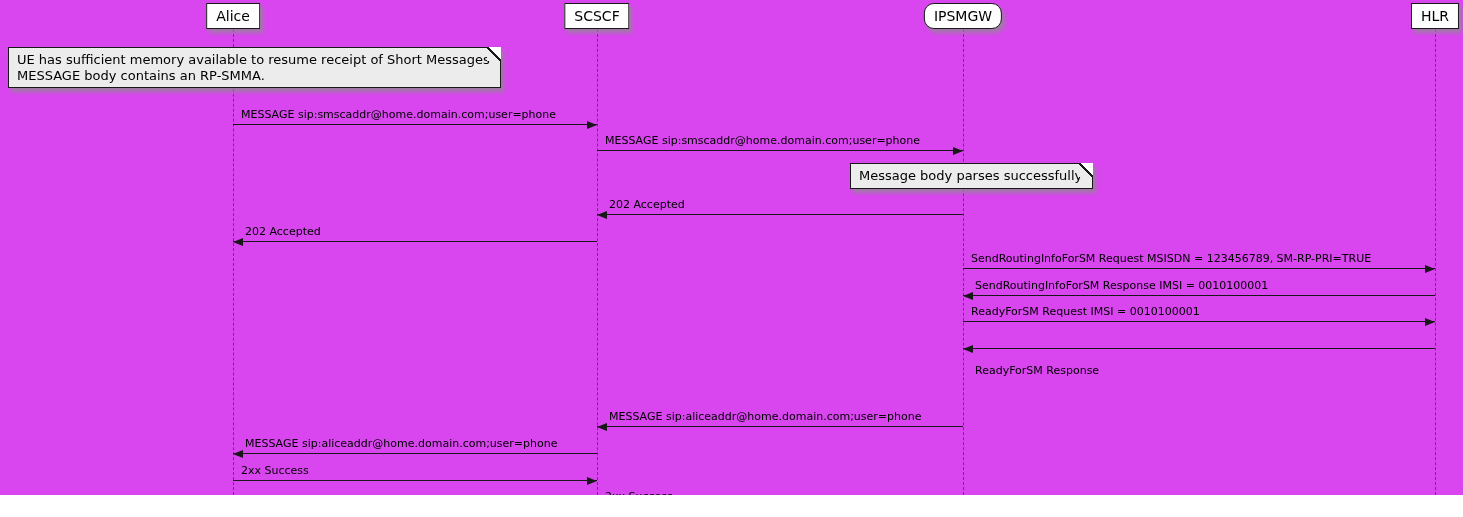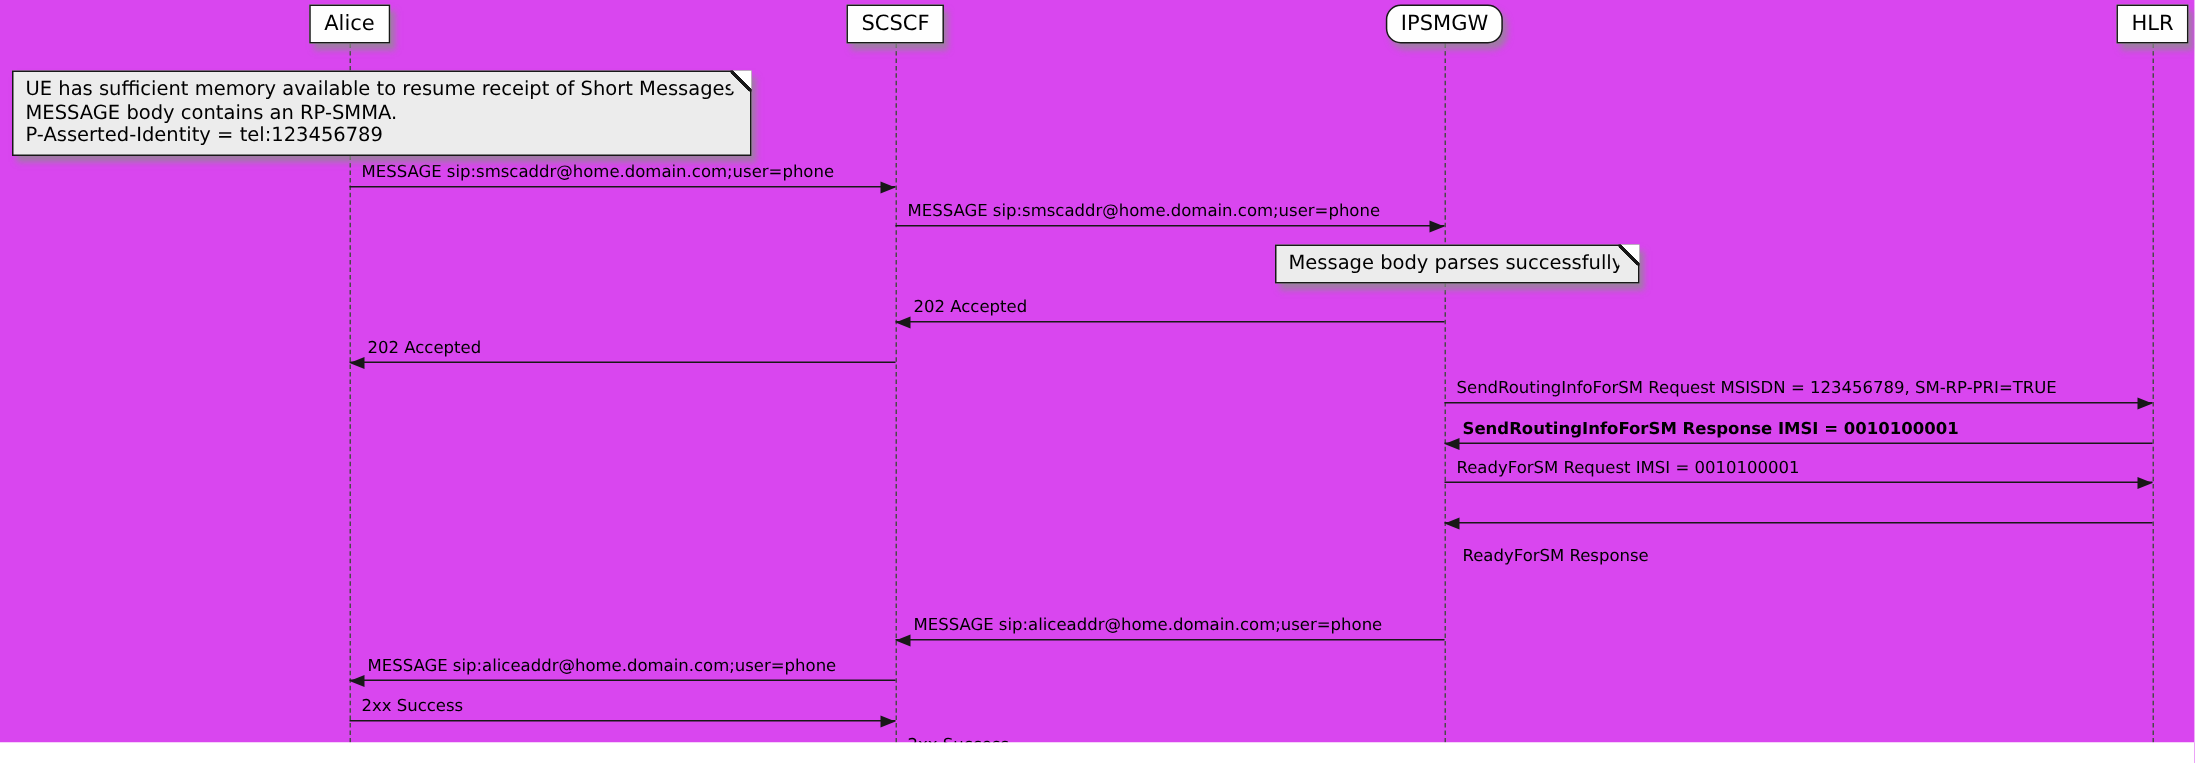--- a/index.html
+++ b/index.html
@@ -109,21 +109,21 @@
     <div class="msg-arrow left" style="top: 210.5px; left: 597px;"></div>
     <div class="msg-label" style="left: 609px; top: 197px;">202 Accepted</div>
     <div class="msg-line" style="left: 233px; width: 364px; top: 241px;"></div>
     <div class="msg-arrow left" style="top: 237.5px; left: 233px;"></div>
     <div class="msg-label" style="left: 245px; top: 224px;">202 Accepted</div>
     <div class="msg-line" style="left: 963px; width: 472px; top: 268px;"></div>
     <div class="msg-arrow right" style="top: 264.5px; left: 1425px;"></div>
     <div class="msg-label" style="left: 971px; top: 251px; text-align: right;">SendRoutingInfoForSM Request MSISDN = 123456789, SM-RP-PRI=TRUE</div>
     <div class="msg-line" style="left: 963px; width: 472px; top: 295px;"></div>
     <div class="msg-arrow left" style="top: 291.5px; left: 963px;"></div>
-    <div class="msg-label" style="left: 975px; top: 278px; font-weight: bold;">SendRoutingInfoForSM Response IMSI = 0010100001</div>
+    <div class="msg-label" style="left: 975px; top: 278px;">SendRoutingInfoForSM Response IMSI = 0010100001</div>
     <div class="msg-line" style="left: 963px; width: 472px; top: 321px;"></div>
     <div class="msg-arrow right" style="top: 317.5px; left: 1425px;"></div>
     <div class="msg-label" style="left: 971px; top: 304px;">ReadyForSM Request IMSI = 0010100001</div>
     <div class="msg-line" style="left: 963px; width: 472px; top: 348px;"></div>
     <div class="msg-arrow left" style="top: 344.5px; left: 963px;"></div>
     <div class="msg-label" style="left: 975px; top: 331px; margin-top: 32px;">ReadyForSM Response</div>
     <div class="msg-line" style="left: 597px; width: 366px; top: 426px;"></div>
     <div class="msg-arrow left" style="top: 422.5px; left: 597px;"></div>
     <div class="msg-label" style="left: 609px; top: 409px;">MESSAGE sip:aliceaddr@home.domain.com;user=phone</div>
     <div class="msg-line" style="left: 233px; width: 364px; top: 453px;"></div>
@@ -131,20 +131,19 @@
     <div class="msg-label" style="left: 245px; top: 436px;">MESSAGE sip:aliceaddr@home.domain.com;user=phone</div>
     <div class="msg-line" style="left: 233px; width: 364px; top: 480px;"></div>
     <div class="msg-arrow right" style="top: 476.5px; left: 587px;"></div>
     <div class="msg-label" style="left: 241px; top: 463px;">2xx Success</div>
     <div class="msg-line" style="left: 597px; width: 366px; top: 506px;"></div>
     <div class="msg-arrow right" style="top: 502.5px; left: 953px;"></div>
     <div class="msg-label" style="left: 605px; top: 489px;">2xx Success</div>
     <div class="note" style="left: 8px; top: 47px;">
       <div class="note-line">UE has sufficient memory available to resume receipt of Short Messages</div>
       <div class="note-line">MESSAGE body contains an RP-SMMA.</div>
-      <div class="note-line">P-Asserted-Identity = tel:123456789</div>
       <div class="note-ear"></div>
     </div>
     <div class="note" style="left: 850px; top: 163px;">
       <div class="note-line">Message body parses successfully</div>
       <div class="note-ear"></div>
     </div>
   </div>
 
 </body></html>

